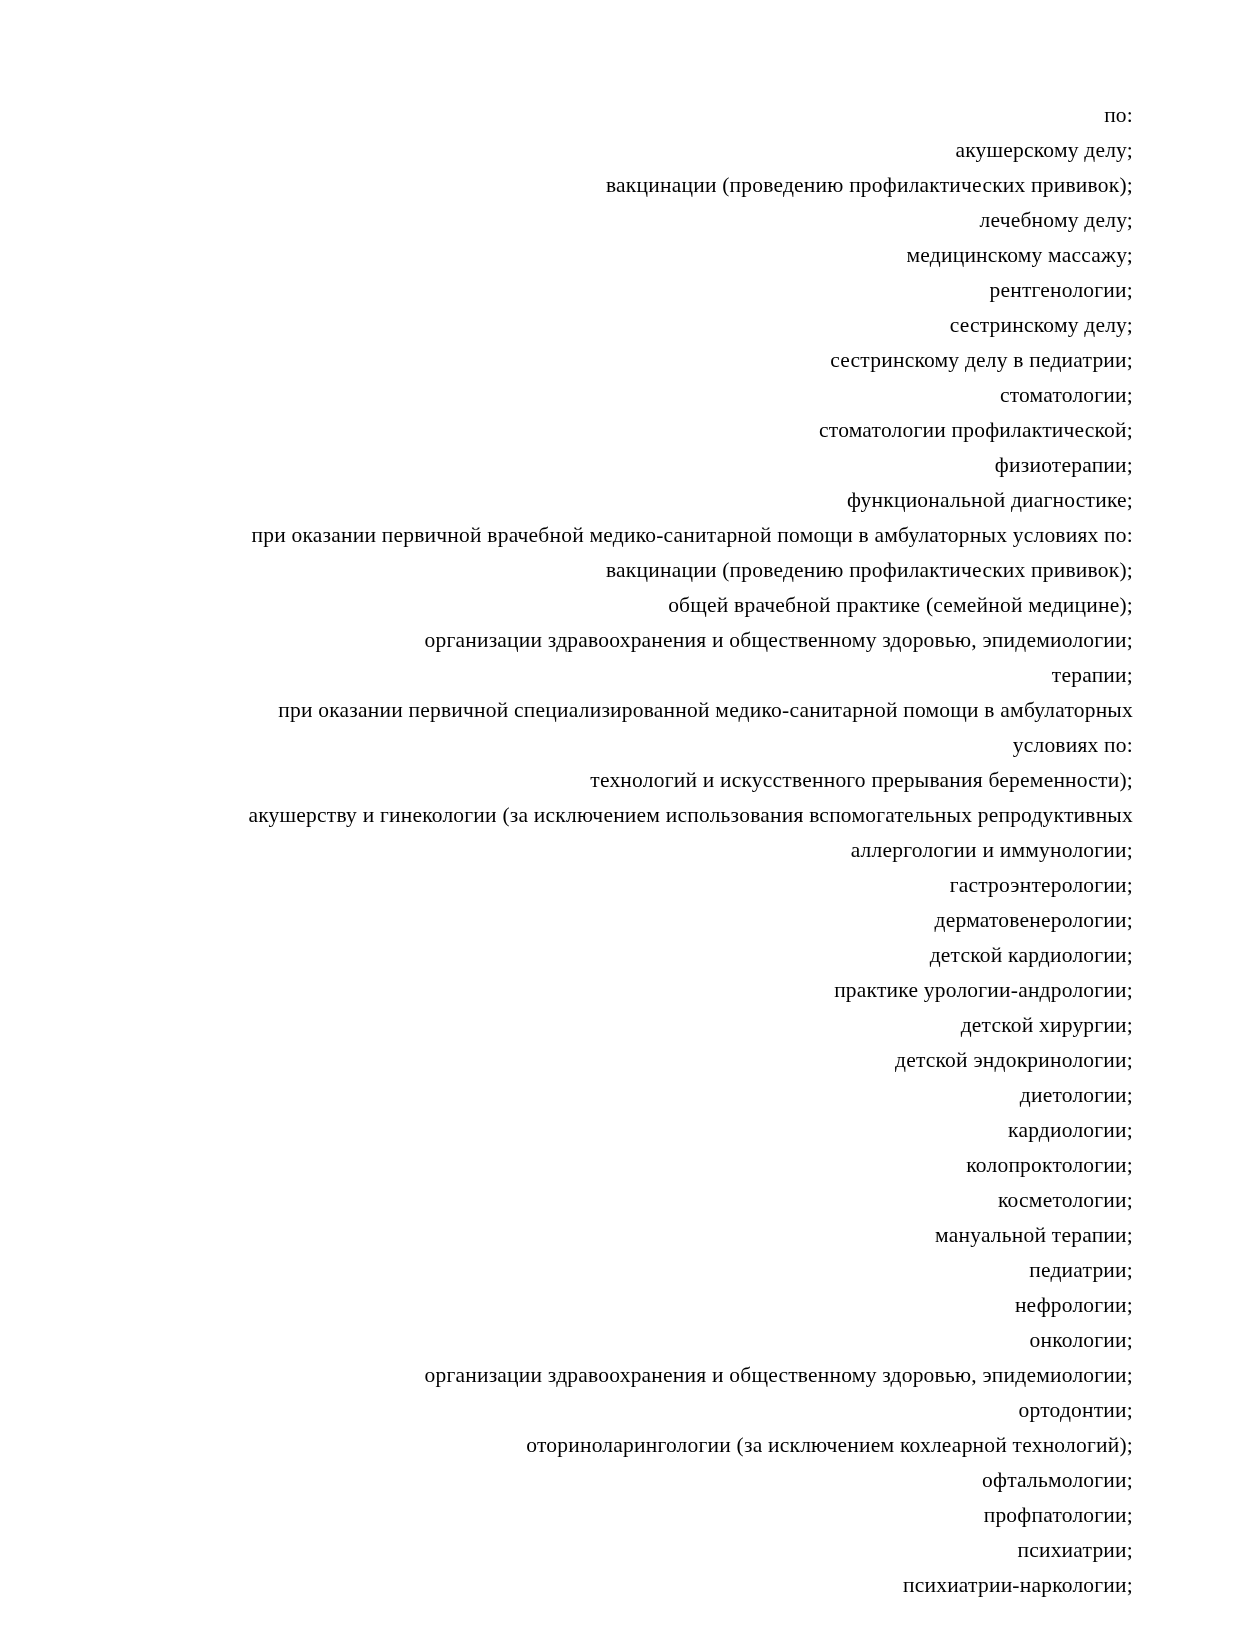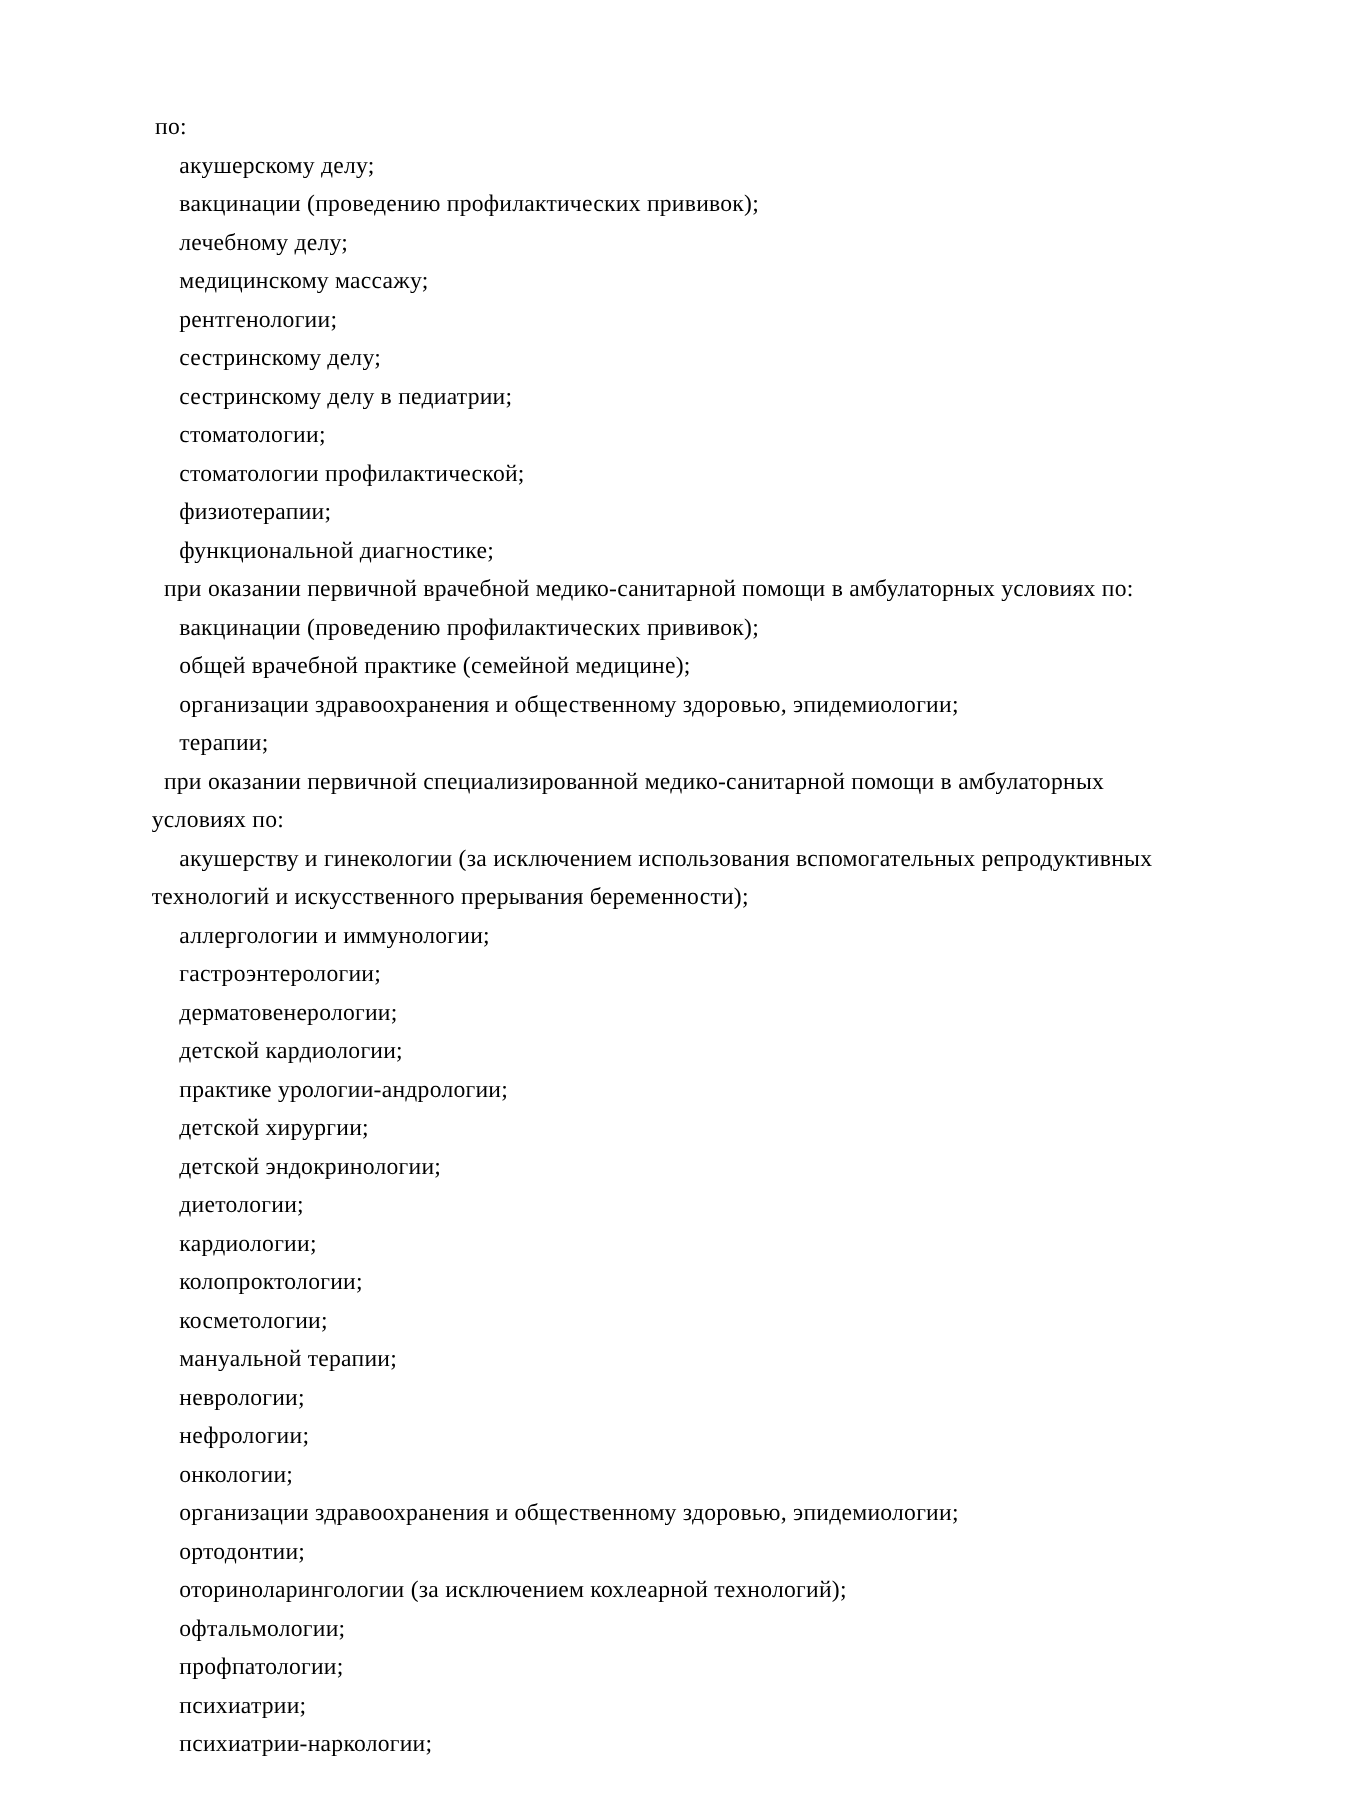--- a/index.html
+++ b/index.html
@@ -21,20 +21,21 @@
     height: 1650px;
     box-sizing: border-box;
     background: #ffffff;
     overflow: hidden;
   }
   .doc-body {
     position: absolute;
     left: 138px;
     top: 98px;
     width: 995px;
+    text-align: right;
   }
   .line {
     font-size: 21.5px;
     line-height: 35px;
     white-space: pre;
     letter-spacing: 0.01em;
   }
   
   .lvl-root   { padding-left: 3px; }
   
@@ -61,35 +62,35 @@
       <div class="line lvl-item">стоматологии профилактической;</div>
       <div class="line lvl-item">физиотерапии;</div>
       <div class="line lvl-item">функциональной диагностике;</div>
       <div class="line lvl-intro">при оказании первичной врачебной медико-санитарной помощи в амбулаторных условиях по:</div>
       <div class="line lvl-item">вакцинации (проведению профилактических прививок);</div>
       <div class="line lvl-item">общей врачебной практике (семейной медицине);</div>
       <div class="line lvl-item">организации здравоохранения и общественному здоровью, эпидемиологии;</div>
       <div class="line lvl-item">терапии;</div>
       <div class="line lvl-intro">при оказании первичной специализированной медико-санитарной помощи в амбулаторных</div>
       <div class="line lvl-cont">условиях по:</div>
+      <div class="line lvl-cont">технологий и искусственного прерывания беременности);</div>
       <div class="line lvl-item">акушерству и гинекологии (за исключением использования вспомогательных репродуктивных</div>
-      <div class="line lvl-cont">технологий и искусственного прерывания беременности);</div>
       <div class="line lvl-item">аллергологии и иммунологии;</div>
       <div class="line lvl-item">гастроэнтерологии;</div>
       <div class="line lvl-item">дерматовенерологии;</div>
       <div class="line lvl-item">детской кардиологии;</div>
       <div class="line lvl-item">практике урологии-андрологии;</div>
       <div class="line lvl-item">детской хирургии;</div>
       <div class="line lvl-item">детской эндокринологии;</div>
       <div class="line lvl-item">диетологии;</div>
       <div class="line lvl-item">кардиологии;</div>
       <div class="line lvl-item">колопроктологии;</div>
       <div class="line lvl-item">косметологии;</div>
       <div class="line lvl-item">мануальной терапии;</div>
-      <div class="line lvl-item">неврологии;</div>
+      <div class="line lvl-item">педиатрии;</div>
       <div class="line lvl-item">нефрологии;</div>
       <div class="line lvl-item">онкологии;</div>
       <div class="line lvl-item">организации здравоохранения и общественному здоровью, эпидемиологии;</div>
       <div class="line lvl-item">ортодонтии;</div>
       <div class="line lvl-item">оториноларингологии (за исключением кохлеарной технологий);</div>
       <div class="line lvl-item">офтальмологии;</div>
       <div class="line lvl-item">профпатологии;</div>
       <div class="line lvl-item">психиатрии;</div>
       <div class="line lvl-item">психиатрии-наркологии;</div>
     </div>

